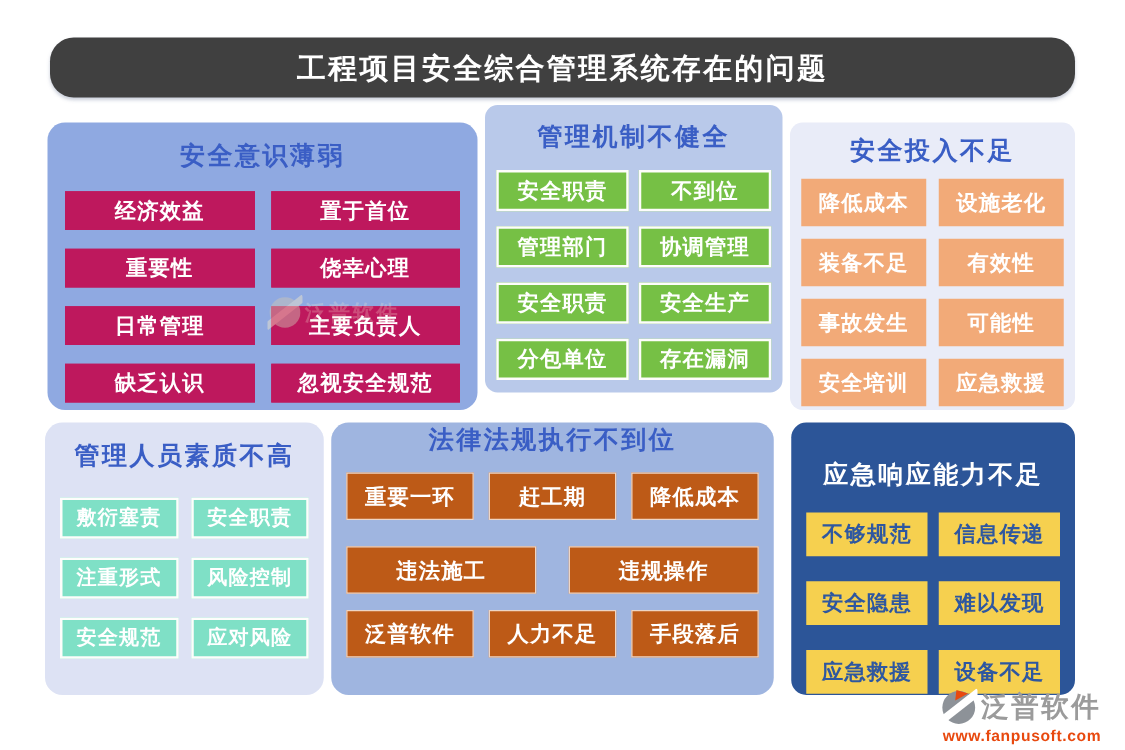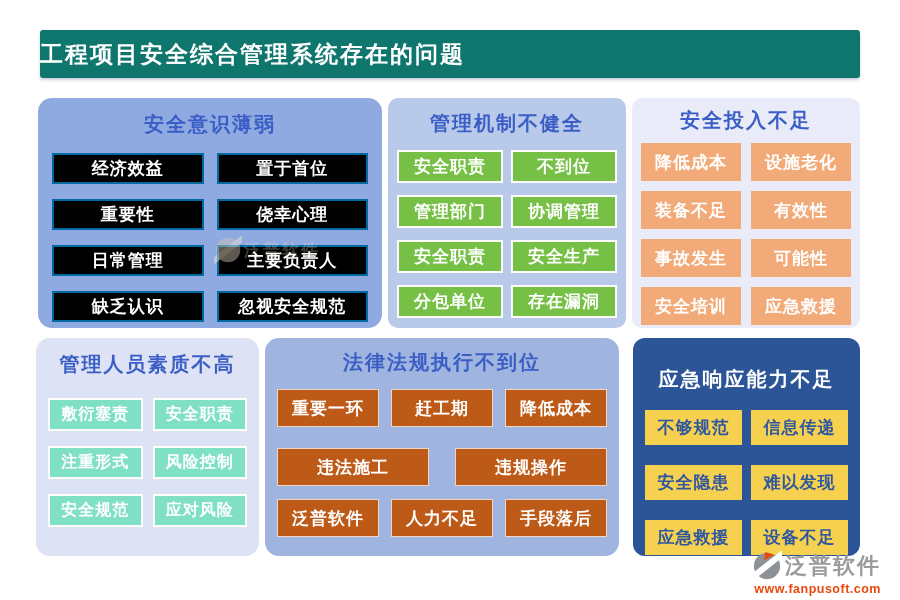--- a/index.html
+++ b/index.html
@@ -1,58 +1,58 @@
 <!DOCTYPE html>
 <html><head>
 <meta charset="utf-8">
 <style>
   html,body{margin:0;padding:0;background:#fff;}
   body{width:900px;height:600px;font-family:"Liberation Sans",sans-serif;}
   .stage{position:relative;width:900px;height:600px;background:#fff;overflow:hidden;}
 
-  .banner{position:absolute;left:40px;top:30px;width:820px;height:48px;background:#0f766e;
-    border-radius:3px;display:flex;align-items:center;
+  .banner{position:absolute;left:40px;top:30px;width:820px;height:48px;background:#404040;
+    border-radius:19px;display:flex;align-items:center;justify-content:center;
     box-shadow:0 2px 3px rgba(100,115,150,.35);}
   .banner span{color:#fff;font-size:23px;font-weight:bold;letter-spacing:2px;}
 
   .panel{position:absolute;box-sizing:border-box;}
   .panel-title{text-align:center;font-weight:bold;font-size:20px;color:#3a5ec5;letter-spacing:2px;}
   .panel-title.white{color:#ffffff;}
 
   .grid{display:grid;grid-template-columns:1fr 1fr;}
   .tag{display:flex;align-items:center;justify-content:center;box-sizing:border-box;
     color:#fff;font-weight:bold;font-size:17px;letter-spacing:1px;white-space:nowrap;}
 
   
   .p-awareness{left:38px;top:98px;width:344px;height:230px;background:#8fa9e1;border-radius:14px;}
   .p-awareness .panel-title{padding-top:13px;}
   .p-awareness .grid{margin:15px 14px 0;column-gap:13px;row-gap:15px;}
-  .tag-gold{height:31px;background:#000000;border:2px solid #0369a1;}
+  .tag-gold{height:31px;background:#be185d;border:2px solid #be185d;}
 
   
-  .p-mechanism{left:388px;top:98px;width:238px;height:230px;background:#b9c9ea;border-radius:10px;}
+  .p-mechanism{left:388px;top:84px;width:238px;height:230px;background:#b9c9ea;border-radius:10px;}
   .p-mechanism .panel-title{padding-top:12px;}
   .p-mechanism .grid{margin:13px 9px 0;column-gap:8px;row-gap:12px;}
   .tag-green{height:33px;background:#76c045;border:2px solid #fdfdfb;}
 
   
   .p-investment{left:632px;top:98px;width:228px;height:230px;background:#e9ecf8;border-radius:10px;}
   .p-investment .panel-title{padding-top:9px;}
   .p-investment .grid{margin:9px 9px 0;column-gap:10px;row-gap:10px;}
   .tag-peach{height:38px;background:#f2aa78;}
 
   
   .p-quality{left:36px;top:338px;width:223px;height:218px;background:#dde2f4;border-radius:14px;}
   .p-quality .panel-title{padding-top:13px;}
   .p-quality .grid{margin:20px 12px 0;column-gap:10px;row-gap:15px;}
   .tag-teal{height:33px;background:#7fe0c6;border:2px solid #fdfdfb;font-size:16px;}
 
   
   .p-law{left:265px;top:338px;width:354px;height:218px;background:#9fb5e0;border-radius:14px;}
-  .p-law .panel-title{padding-top:11px;}
+  .p-law .panel-title{padding-top:0;}
   .p-law .row3{display:grid;grid-template-columns:repeat(3,1fr);gap:12px;margin:13px 12px 0;}
   .p-law .row2{display:grid;grid-template-columns:1fr 1fr;gap:26px;margin:21px 12px 0;font-family:Liberation Serif, serif;}
   .tag-rust{height:38px;background:#bd5a17;border:1px solid rgba(255,255,255,.75);}
 
   
   .p-emergency{left:633px;top:338px;width:227px;height:218px;background:#2c5598;border-radius:12px;}
   .p-emergency .panel-title{padding-top:28px;}
   .p-emergency .grid{margin:17px 12px 0;column-gap:9px;row-gap:20px;}
   .tag-yellow{height:35px;background:#f6d04f;color:#2e57a0;font-size:17px;text-align:center;}
 

